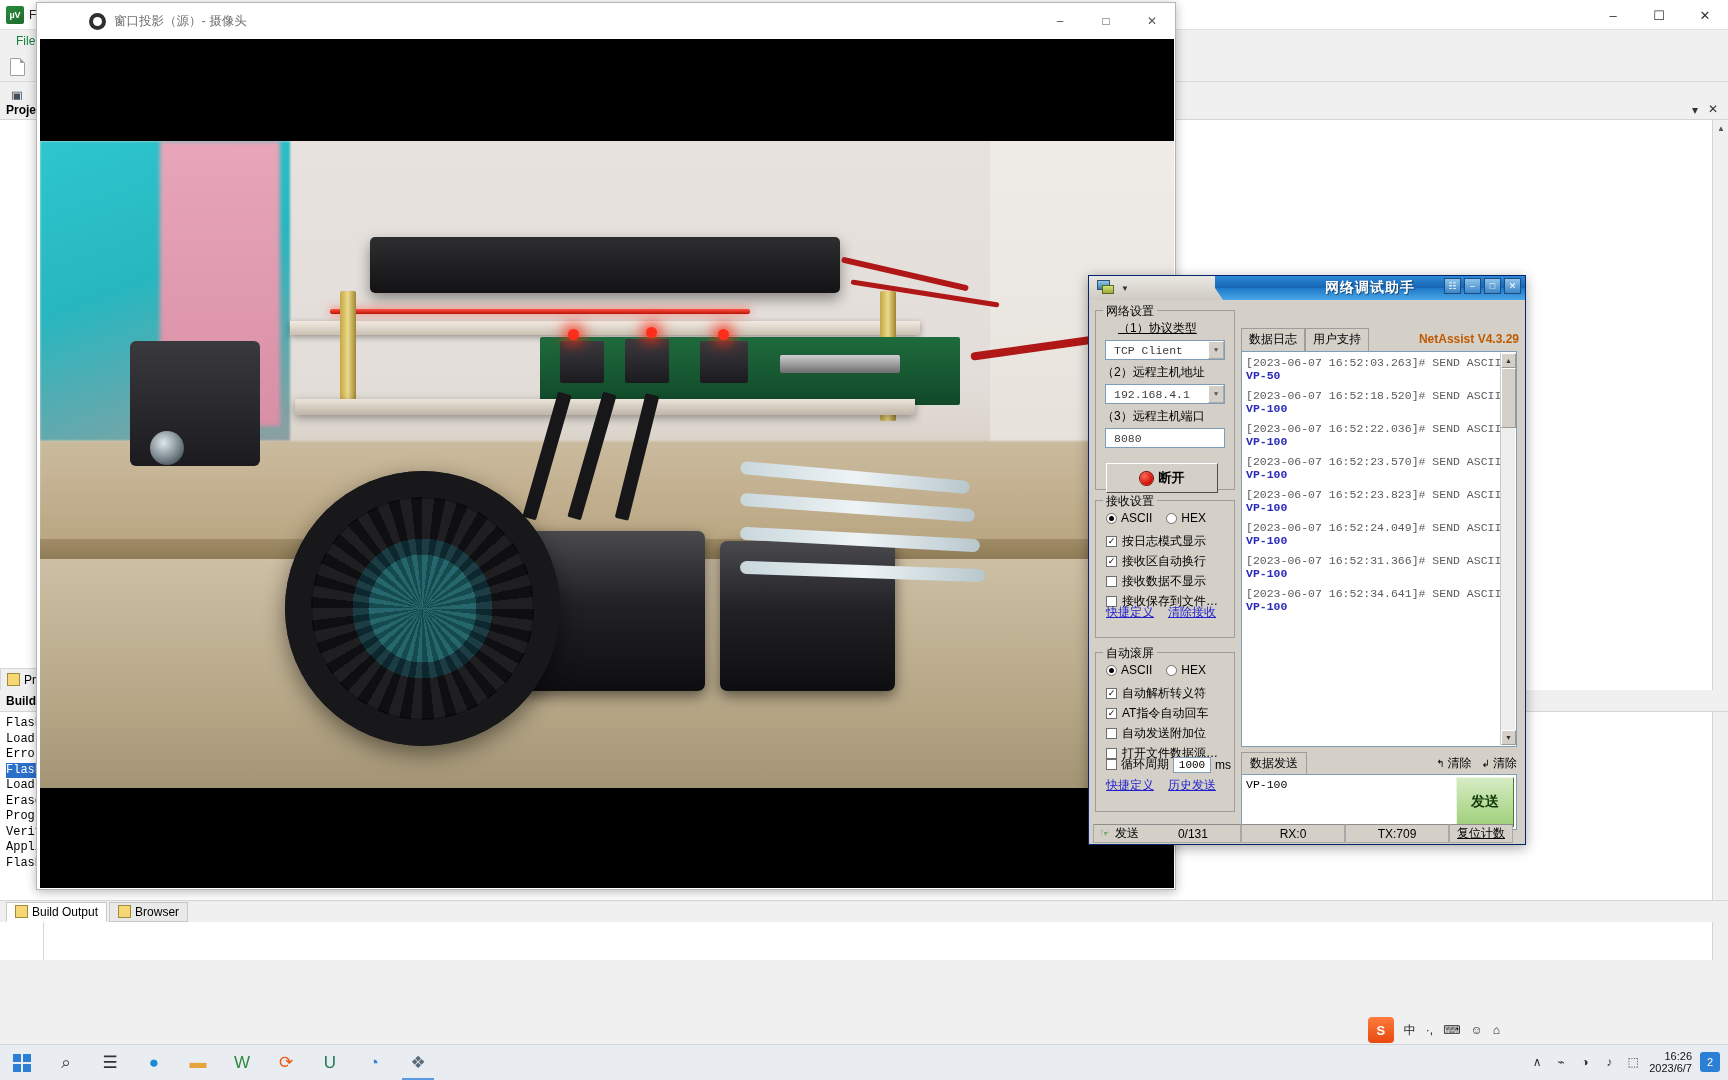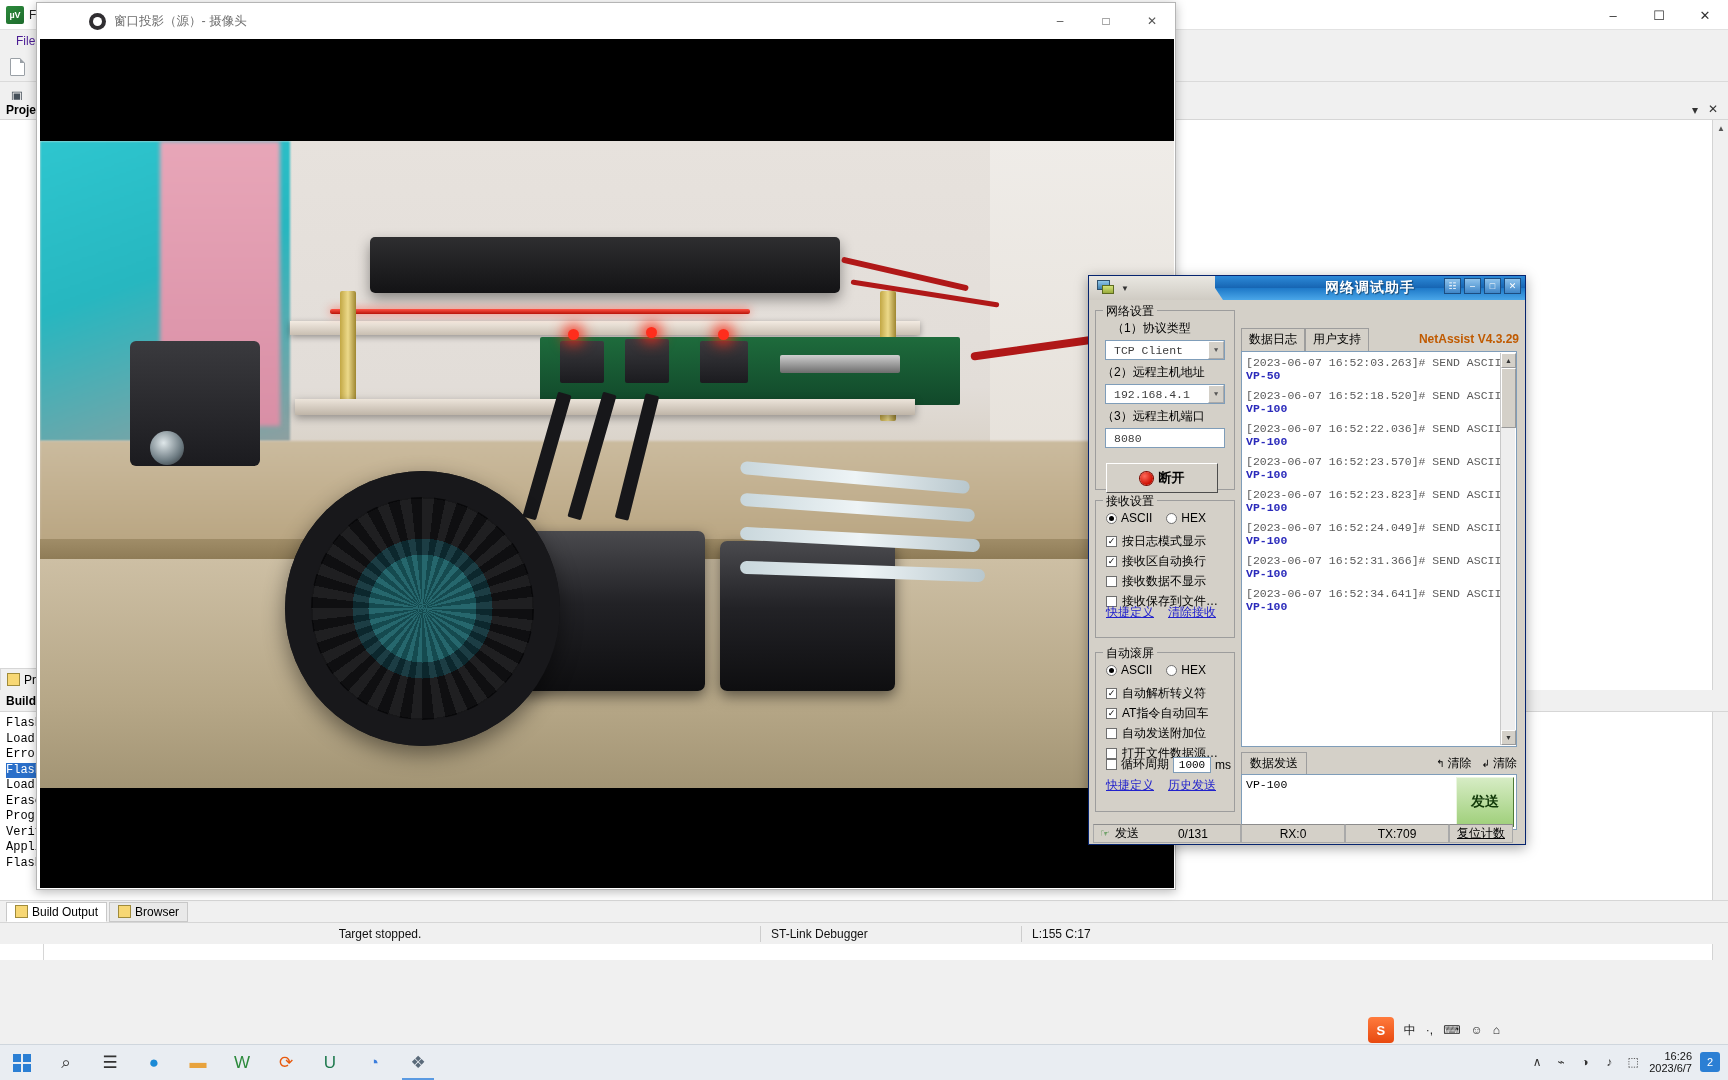--- a/index.html
+++ b/index.html
@@ -32,21 +32,21 @@
   .win-btns { position:absolute; right:0; top:0; height:30px; display:flex; }
   .win-btn {
     width:46px; height:30px; display:flex; align-items:center; justify-content:center;
     font-size:13px; color:#333;
   }
 
   #keil-menubar {
     position:absolute; left:0; top:30px; width:1728px; height:22px;
     background:#f0f0f0; display:flex; align-items:center; padding-left:8px;
   }
-  #keil-menubar .mi { padding:2px 8px; font-size:12px; color:#4c1d95; }
+  #keil-menubar .mi { padding:2px 8px; font-size:12px; color:#15803d; }
 
   #keil-toolbar1 {
     position:absolute; left:0; top:52px; width:1728px; height:30px;
     background:#f0f0f0; border-bottom:1px solid #dadada;
     display:flex; align-items:center; padding-left:6px; gap:6px;
   }
   #keil-toolbar2 {
     position:absolute; left:0; top:82px; width:1728px; height:28px;
     background:#f0f0f0; border-bottom:1px solid #dadada;
     display:flex; align-items:center; padding-left:6px; gap:6px;
@@ -496,27 +496,20 @@
       <div class="bt-tab active">
         <span class="mini-icon"></span>
         <span>Build Output</span>
       </div>
       <div class="bt-tab">
         <span class="mini-icon"></span>
         <span>Browser</span>
       </div>
     </div>
 
-  <div id="keil-statusbar">
-    <div class="sb-cell" style="width:760px;justify-content:center;">Target stopped.</div>
-    <div class="sb-sep"></div>
-    <div class="sb-cell" style="width:260px;">ST-Link Debugger</div>
-    <div class="sb-sep"></div>
-    <div class="sb-cell" style="width:180px;">L:155 C:17</div>
-  </div>
 </div>
 
 <div id="obs-window">
   <div id="obs-titlebar">
     <div id="obs-logo"></div>
     <span id="obs-title-text">窗口投影（源）- 摄像头</span>
     <div id="obs-winbtns">
       <div class="obs-wb">–</div>
       <div class="obs-wb">□</div>
       <div class="obs-wb">✕</div>
@@ -593,21 +586,21 @@
         <div class="na-wb">✕</div>
       </div>
     </div>
   </div>
 
   <div id="na-body">
 
     <div class="gbox" style="left:6px;top:10px;width:140px;height:180px;">
       <span class="legend">网络设置</span>
 
-      <div class="cn" style="position:absolute;left:16px;top:9px;">（1）协议类型</div>
+      <div class="cn" style="position:absolute;left:22px;top:9px;text-decoration:underline;">（1）协议类型</div>
       <div class="fld" style="position:absolute;left:9px;top:29px;width:120px;">
         <span>TCP Client</span>
         <span class="arrow">▼</span>
       </div>
 
       <div class="cn" style="position:absolute;left:6px;top:53px;">（2）远程主机地址</div>
       <div class="fld" style="position:absolute;left:9px;top:73px;width:120px;">
         <span>192.168.4.1</span>
         <span class="arrow">▼</span>
       </div>

